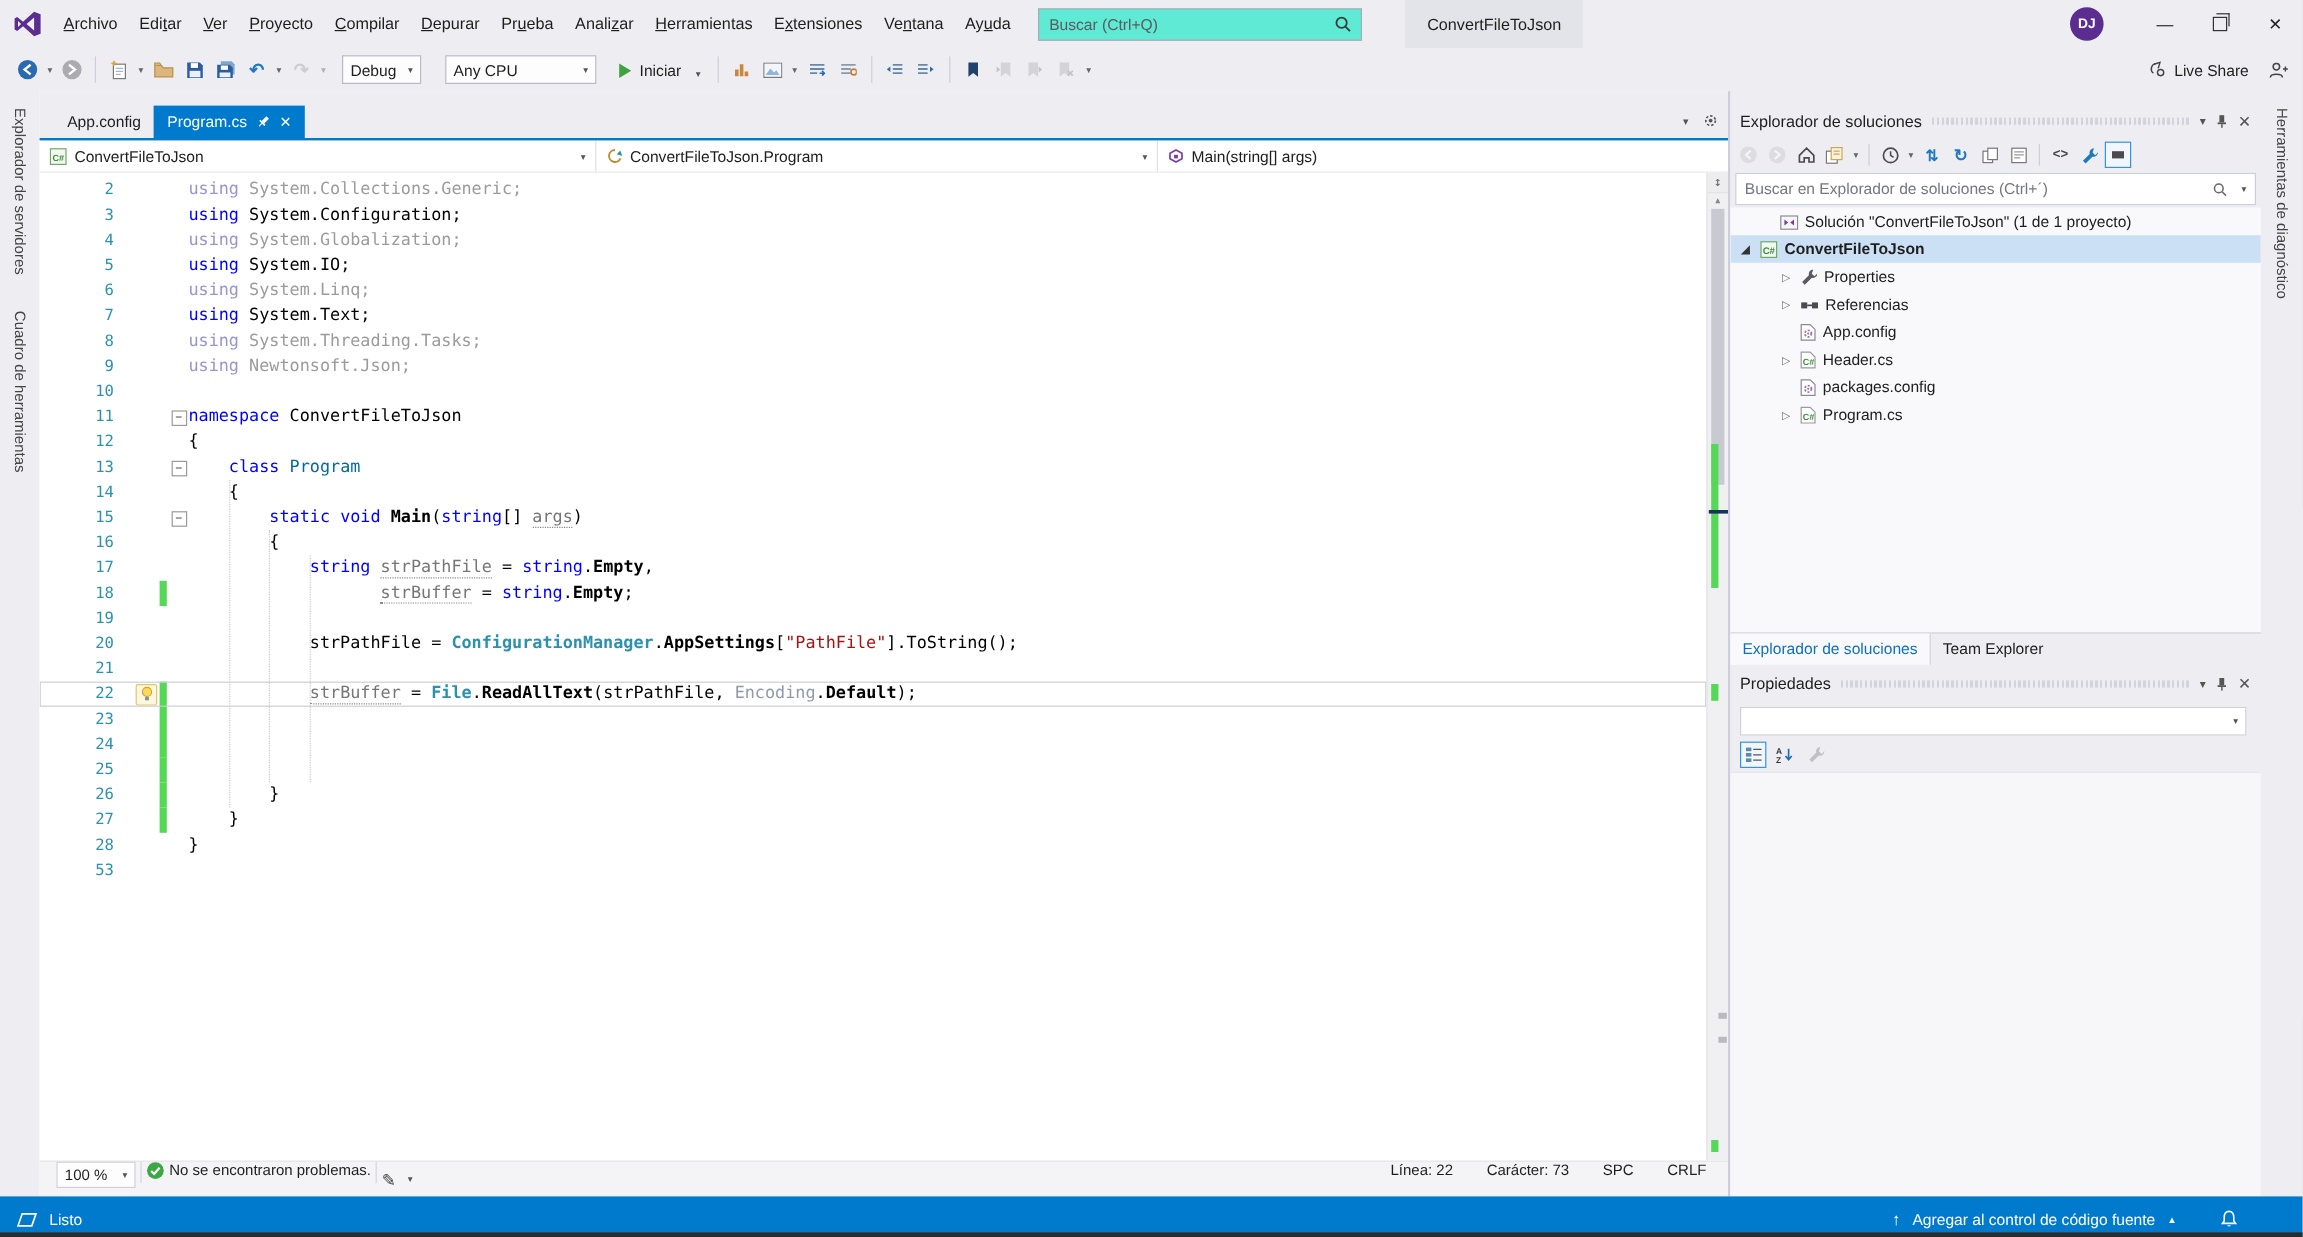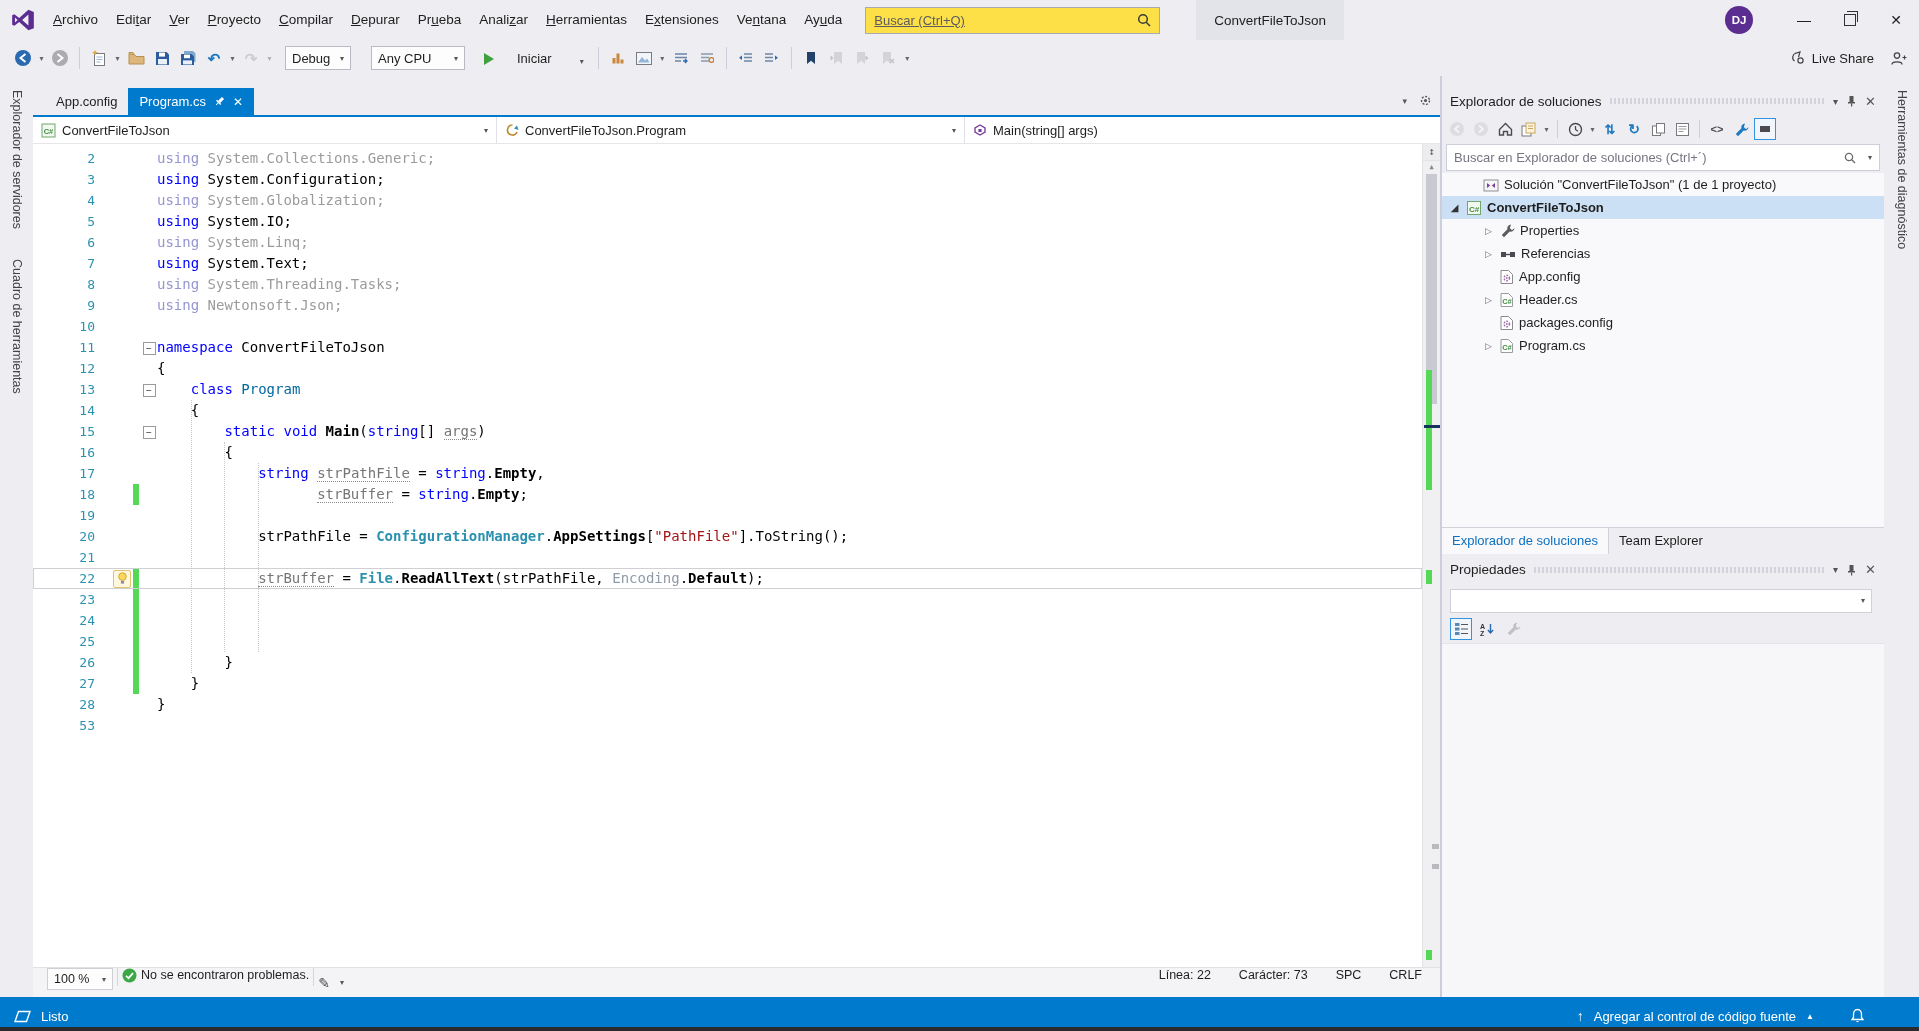--- a/index.html
+++ b/index.html
@@ -6,36 +6,36 @@
   #app{position:relative;width:1919px;height:1031px;background:#EEEEF2;font-family:"Liberation Sans",sans-serif;color:#1E1E1E;overflow:hidden;}
   u{text-decoration:underline;}
   .dim{opacity:.45;}
   svg{display:block;}
 
   
   .titlebar{position:absolute;left:0;top:0;width:100%;height:40px;display:flex;align-items:center;padding-left:10px;box-sizing:border-box;}
   .vslogo{width:26px;height:26px;margin-right:8px;}
   .menubar{display:flex;align-items:center;height:100%;}
   .menu-item{padding:0 9px;font-size:13.5px;line-height:40px;cursor:default;white-space:nowrap;}
-  .qsearch{width:295px;height:27px;background:#fde047;border:1px solid #A9A9B2;display:flex;align-items:center;justify-content:space-between;padding:0 8px;margin-left:14px;box-sizing:border-box;font-size:13px;color:#5B5B61;text-decoration:underline;}
+  .qsearch{width:270px;height:27px;background:#5eead4;border:1px solid #A9A9B2;display:flex;align-items:center;justify-content:space-between;padding:0 8px;margin-left:14px;box-sizing:border-box;font-size:13px;color:#5B5B61;}
   .soln-label{margin-left:36px;height:40px;display:flex;align-items:center;padding:0 18px;background:#E3E4E9;font-size:13.5px;}
   .avatar{width:28px;height:28px;border-radius:50%;background:#5B2D90;color:#fff;font-size:11.5px;font-weight:bold;display:flex;align-items:center;justify-content:center;margin-left:auto;}
   .winbtns{display:flex;height:100%;margin-left:28px;}
   .winbtn{width:46px;height:100%;display:flex;align-items:center;justify-content:center;font-size:14px;color:#222;}
   .restore-glyph{width:10px;height:10px;border:1px solid #333;position:relative;background:#EEEEF2;}
   .restore-glyph::before{content:'';position:absolute;left:2px;top:-4px;width:10px;height:10px;border:1px solid #333;border-left:none;border-bottom:none;}
 
   
   .toolbar{position:absolute;left:0;top:40px;width:100%;height:36px;display:flex;align-items:center;padding-left:10px;box-sizing:border-box;}
   .tbi{width:24px;height:24px;display:flex;align-items:center;justify-content:center;margin:0 1px;}
   .tbdd{width:11px;height:24px;color:#666;font-size:8px;display:flex;align-items:center;justify-content:center;}
   .tbsep{width:1px;height:22px;background:#CCCEDB;margin:0 6px;}
   .tbcombo{height:24px;background:#FDFDFE;border:1px solid #B9BAC4;display:flex;align-items:center;justify-content:space-between;padding:0 6px;margin:0 10px;font-size:13px;box-sizing:border-box;}
   .caret{font-size:8px;color:#555;margin-left:6px;}
-  .tbstart{display:flex;align-items:flex-end;padding:0 8px;font-size:13px;gap:22px;}
+  .tbstart{display:flex;align-items:flex-end;padding:0 8px;font-size:13px;gap:6px;}
   .tb-right{position:absolute;right:12px;top:0;height:36px;display:flex;align-items:center;gap:16px;font-size:13px;}
   .arrow-glyph{font-size:15px;font-weight:bold;color:#1E79C0;line-height:1;}
   .arrow-glyph.gray{color:#A5A5AA;}
 
   
   .left-rail{position:absolute;left:0;top:76px;width:33px;height:921px;display:flex;flex-direction:column;align-items:center;gap:30px;padding-top:14px;box-sizing:border-box;}
   .right-rail{position:absolute;left:1884px;top:76px;width:35px;height:921px;display:flex;justify-content:center;padding-top:14px;box-sizing:border-box;}
   .vlabel{writing-mode:vertical-rl;font-size:12.5px;color:#444;white-space:nowrap;}
 
   
@@ -211,21 +211,21 @@
         </span>
         <span class="tbdd">▾</span>
         <span class="tbi dim">
           <span class="arrow-glyph gray">↷</span>
         </span>
         <span class="tbdd dim">▾</span>
         <span class="tbcombo" style="width:66px">
           <span>Debug</span>
           <span class="caret">▾</span>
         </span>
-        <span class="tbcombo" style="width:94px">
+        <span class="tbcombo" style="width:126px">
           <span>Any CPU</span>
           <span class="caret">▾</span>
         </span>
         <span class="tbstart">
           <svg width="12" height="14">
             <path d="M1 1 L11 7 L1 13 Z" fill="#3FA23F"></path>
           </svg>
           <span>Iniciar</span>
           <span class="caret">▾</span>
         </span>

